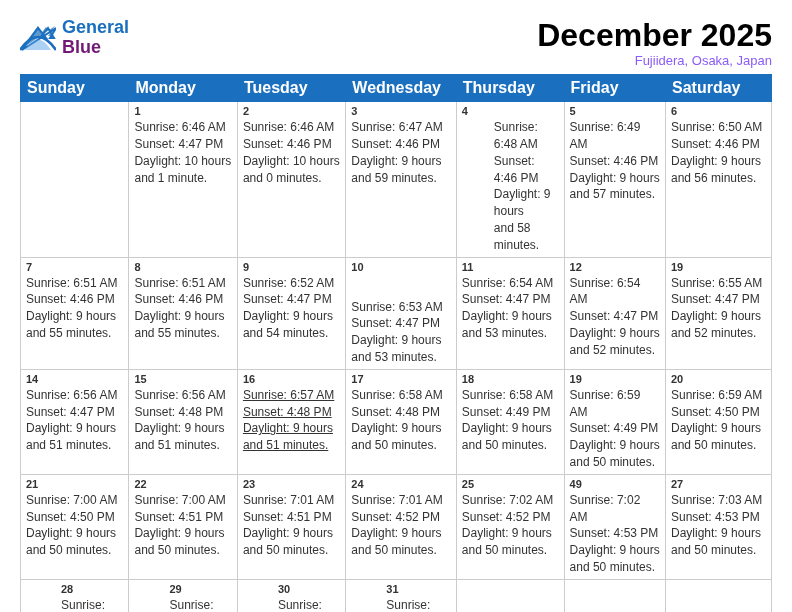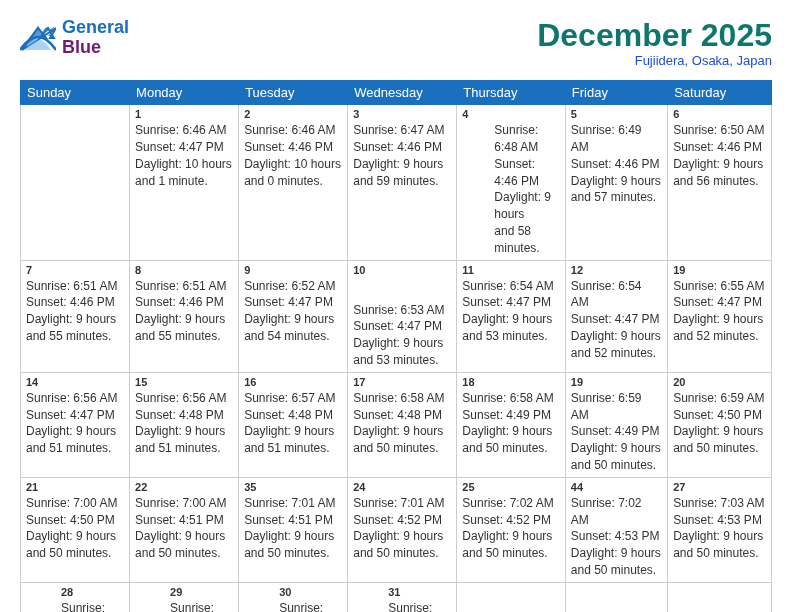--- a/index.html
+++ b/index.html
@@ -12,21 +12,21 @@
     }
     .page {
       width: 792px;
       height: 612px;
       padding: 18px 20px 10px 20px;
     }
     .header {
       display: flex;
       justify-content: space-between;
       align-items: flex-start;
-      margin-bottom: 12px;
+      margin-bottom: 6px;
     }
     .logo {
       display: flex;
       align-items: center;
       gap: 6px;
     }
     .logo-text {
       font-size: 18px;
       font-weight: bold;
       line-height: 1.1;
@@ -38,39 +38,39 @@
     .logo-icon {
       width: 36px;
       height: 28px;
     }
     .title-block {
       text-align: right;
     }
     .month-title {
       font-size: 32px;
       font-weight: bold;
-      color: #0f766e;
+      color: #000000;
       line-height: 1.1;
     }
     .location {
       font-size: 13px;
-      color: #1d4ed8;
+      color: #8b5cf6;
     }
     table {
       width: 100%;
       border-collapse: collapse;
       font-size: 10px;
     }
     thead tr th {
       background-color: #1a6fbe;
       color: #fff;
       text-align: left;
       padding: 4px 6px;
-      font-size: 13px;
-      font-weight: normal;
+      font-size: 16px;
+      font-weight: bold;
       border: 1px solid #1a6fbe;
       margin-left: 32px;
     }
     tbody tr td {
       border: 1px solid #ccc;
       vertical-align: top;
       padding: 3px 5px;
       width: 113px;
       height: 80px;
       color: #333;
@@ -236,21 +236,21 @@
           </td>
           <td>
             <span class="day-number">15</span>
             <div class="day-info" style="white-space: pre-line;">Sunrise: 6:56 AM
 Sunset: 4:48 PM
 Daylight: 9 hours
 and 51 minutes.</div>
           </td>
           <td>
             <span class="day-number">16</span>
-            <div class="day-info" style="white-space: pre-line;">Sunrise: 6:57 AM
+            <div class="day-info" style="white-space: pre-line; text-decoration: underline;">Sunrise: 6:57 AM
 Sunset: 4:48 PM
 Daylight: 9 hours
 and 51 minutes.</div>
           </td>
           <td>
             <span class="day-number">17</span>
             <div class="day-info" style="white-space: pre-line;">Sunrise: 6:58 AM
 Sunset: 4:48 PM
 Daylight: 9 hours
 and 50 minutes.</div>
@@ -286,42 +286,42 @@
 and 50 minutes.</div>
           </td>
           <td>
             <span class="day-number">22</span>
             <div class="day-info" style="white-space: pre-line;">Sunrise: 7:00 AM
 Sunset: 4:51 PM
 Daylight: 9 hours
 and 50 minutes.</div>
           </td>
           <td>
-            <span class="day-number">35</span>
+            <span class="day-number">23</span>
             <div class="day-info" style="white-space: pre-line;">Sunrise: 7:01 AM
 Sunset: 4:51 PM
 Daylight: 9 hours
 and 50 minutes.</div>
           </td>
           <td>
             <span class="day-number">24</span>
             <div class="day-info" style="white-space: pre-line;">Sunrise: 7:01 AM
 Sunset: 4:52 PM
 Daylight: 9 hours
 and 50 minutes.</div>
           </td>
           <td>
             <span class="day-number">25</span>
             <div class="day-info" style="white-space: pre-line;">Sunrise: 7:02 AM
 Sunset: 4:52 PM
 Daylight: 9 hours
 and 50 minutes.</div>
           </td>
           <td>
-            <span class="day-number">44</span>
+            <span class="day-number">49</span>
             <div class="day-info" style="white-space: pre-line;">Sunrise: 7:02 AM
 Sunset: 4:53 PM
 Daylight: 9 hours
 and 50 minutes.</div>
           </td>
           <td>
             <span class="day-number">27</span>
             <div class="day-info" style="white-space: pre-line;">Sunrise: 7:03 AM
 Sunset: 4:53 PM
 Daylight: 9 hours

